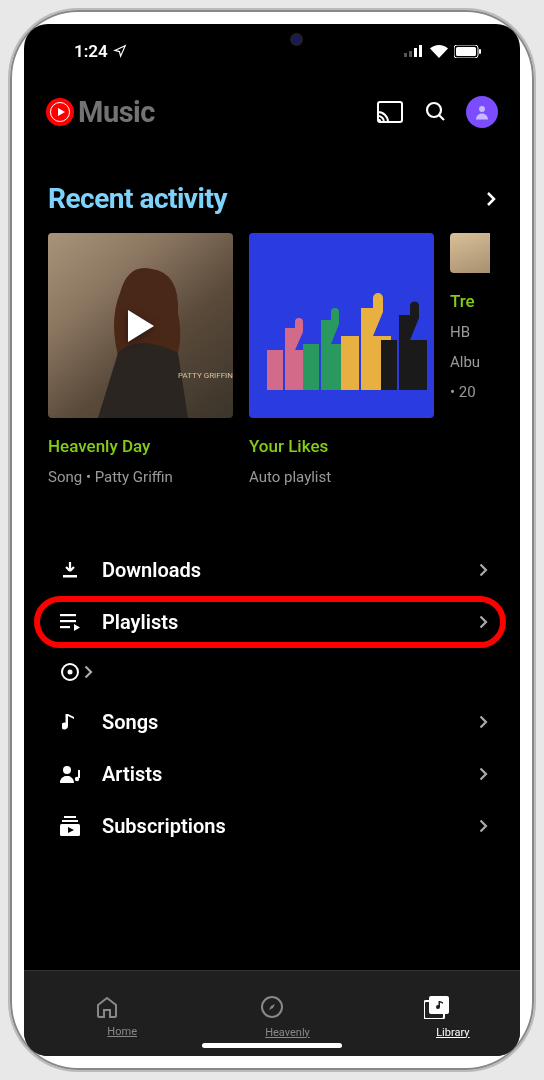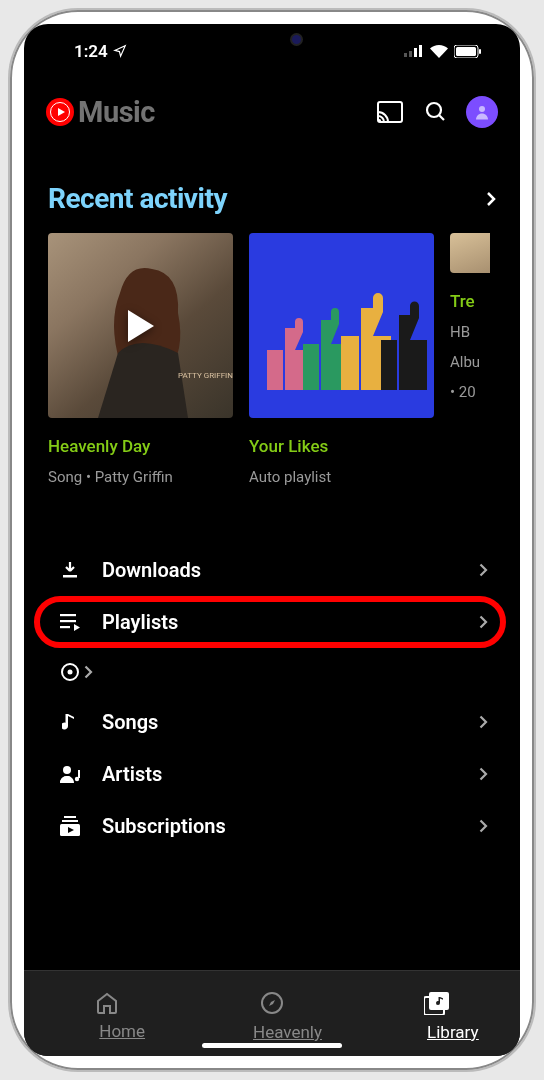--- a/index.html
+++ b/index.html
@@ -165,21 +165,21 @@
     height:86px;
     background:#1f1f1f;
     display:flex;
     border-top:1px solid #333;
   }
   .nav-item {
     flex:1; display:flex; flex-direction:column; align-items:center; justify-content:center;
     color:#888; gap:3px; padding-top:6px;
   }
   .nav-item.active { color:#fff;text-decoration:underline; }
-  .nav-label { font-size:17px; text-decoration:underline;padding-left:31px; }
+  .nav-label { font-size:11px; text-decoration:underline;padding-left:31px; }
 
   .home-indicator {
     position:absolute; bottom:8px; left:50%; transform:translateX(-50%);
     width:140px; height:5px; background:#fff; border-radius:3px;
   }
 
   .chev-right svg { display:block; }
 </style>
 </head>
 <body>

